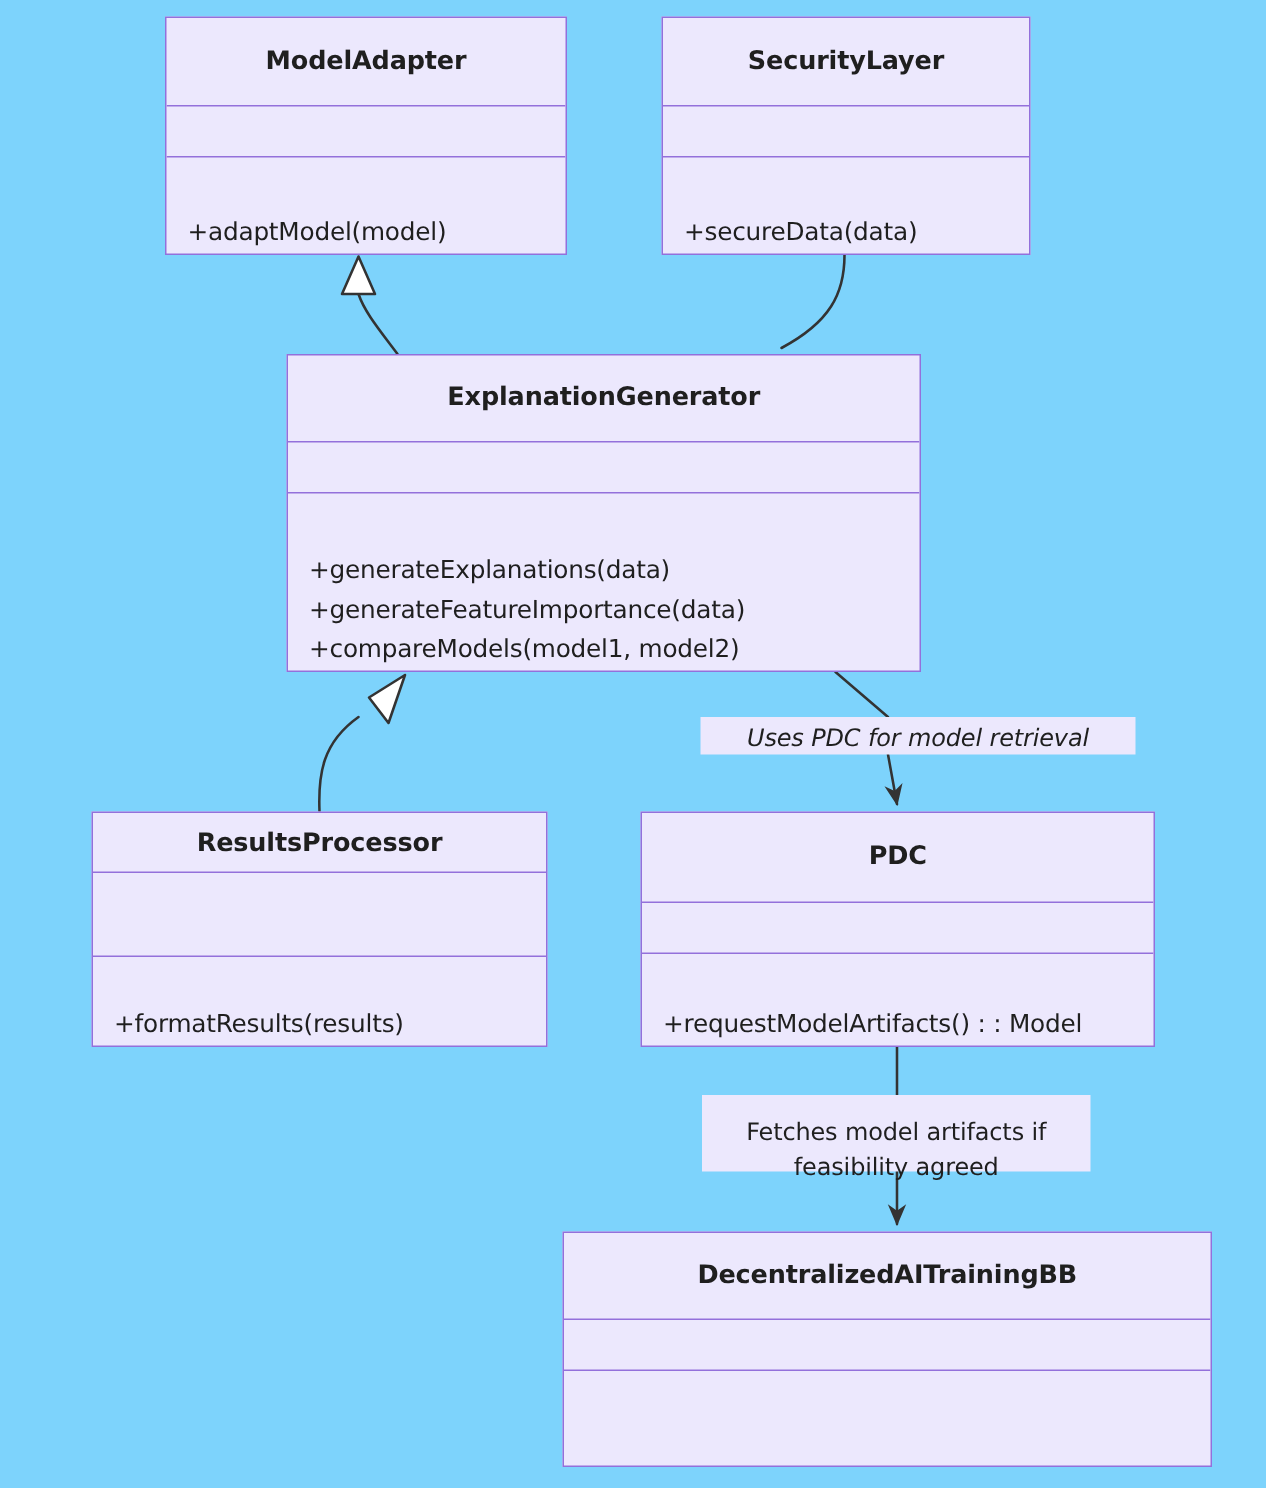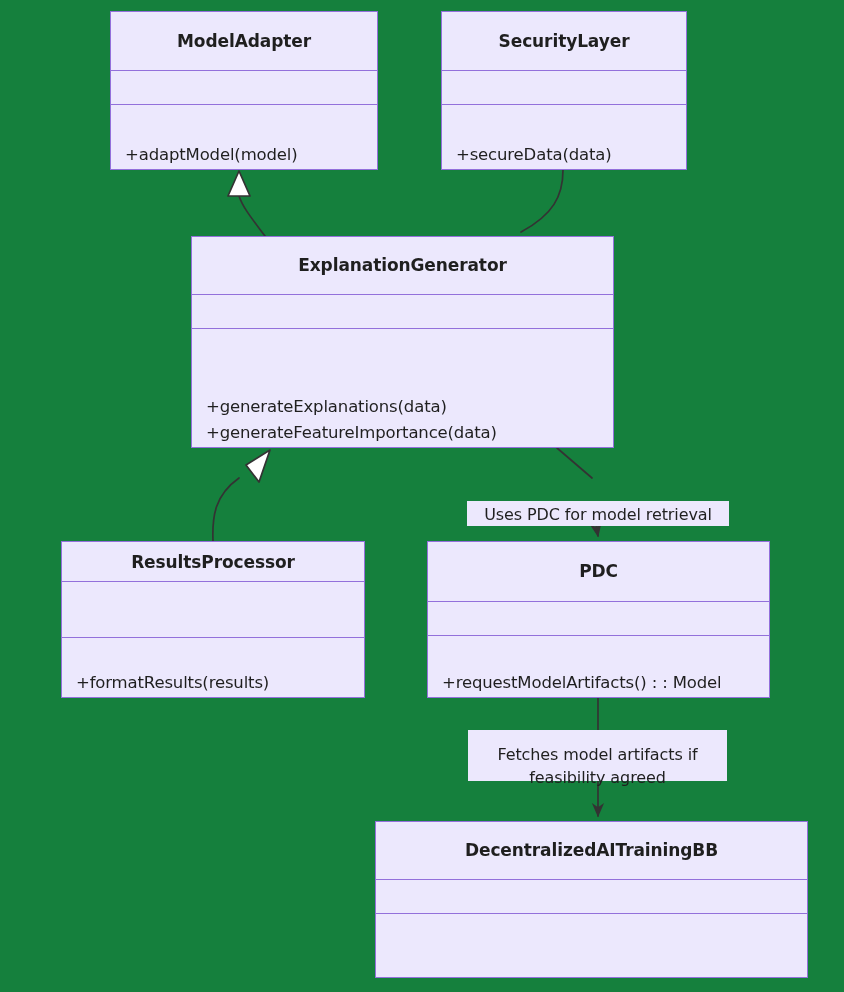--- a/index.html
+++ b/index.html
@@ -8,21 +8,21 @@
     background: #ffffff;
   }
   body {
     font-family: "DejaVu Sans", sans-serif;
     -webkit-font-smoothing: antialiased;
   }
   #diagram-root {
     position: relative;
     width: 844px;
     height: 992px;
-    background: #15803d;
+    background: #7dd3fc;
     overflow: hidden;
   }
   #edge-layer {
     position: absolute;
     left: 0;
     top: 0;
     width: 844px;
     height: 992px;
     pointer-events: none;
   }
@@ -146,20 +146,21 @@
   </div>
 
   <div class="uml-class" style="left:191px; top:236px; width:423px; height:212px;">
     <div class="uml-title-row" style="height:58px;">
       <span class="uml-title-text">ExplanationGenerator</span>
     </div>
     <div class="uml-attr-row" style="height:34px;"></div>
     <div class="uml-method-row">
       <span class="uml-method">+generateExplanations(data)</span>
       <span class="uml-method">+generateFeatureImportance(data)</span>
+      <span class="uml-method">+compareModels(model1, model2)</span>
     </div>
   </div>
 
   <div class="uml-class" style="left:61px; top:541px; width:304px; height:157px;gap:32px;">
     <div class="uml-title-row" style="height:58px;">
       <span class="uml-title-text">ResultsProcessor</span>
     </div>
     <div class="uml-attr-row" style="height:34px;"></div>
     <div class="uml-method-row">
       <span class="uml-method">+formatResults(results)</span>
@@ -176,18 +177,18 @@
     </div>
   </div>
 
   <div class="uml-class" style="left:375px; top:821px; width:433px; height:157px;">
     <div class="uml-title-row" style="height:58px;">
       <span class="uml-title-text">DecentralizedAITrainingBB</span>
     </div>
     <div class="uml-attr-row" style="height:34px;"></div>
   </div>
 
-  <div class="edge-label" style="left:467px; top:501px; width:262px; height:25px;">Uses PDC for model retrieval</div>
+  <div class="edge-label" style="left:467px; top:478px; width:290px; height:25px;font-style:italic;">Uses PDC for model retrieval</div>
 
   <div class="edge-label" style="left:468px; top:730px; width:259px; height:51px; padding-top:13px;">Fetches model artifacts if
 feasibility agreed</div>
 
 </div>
 
 </body></html>

